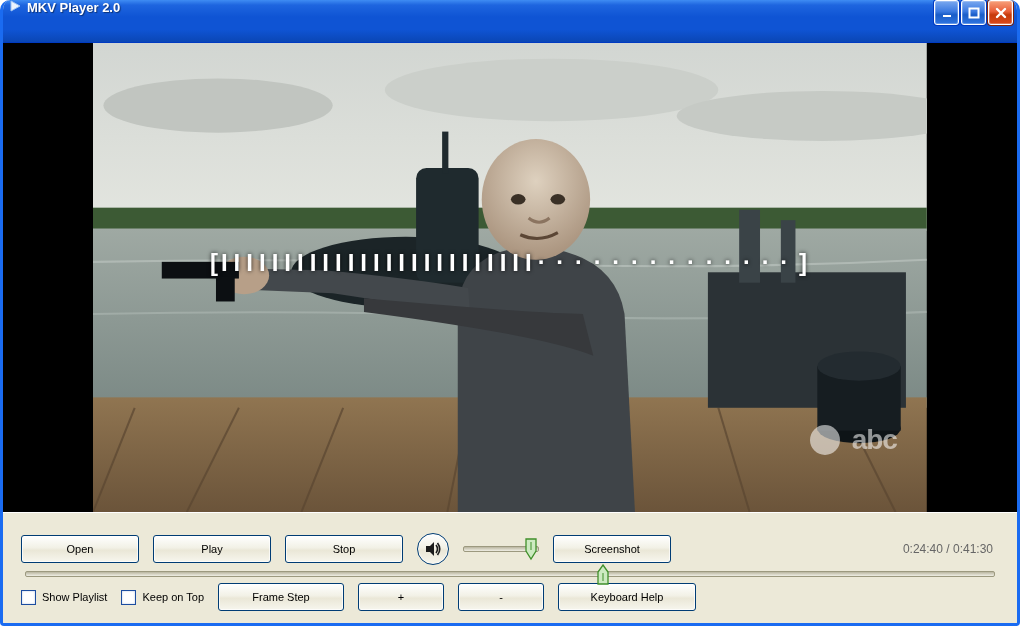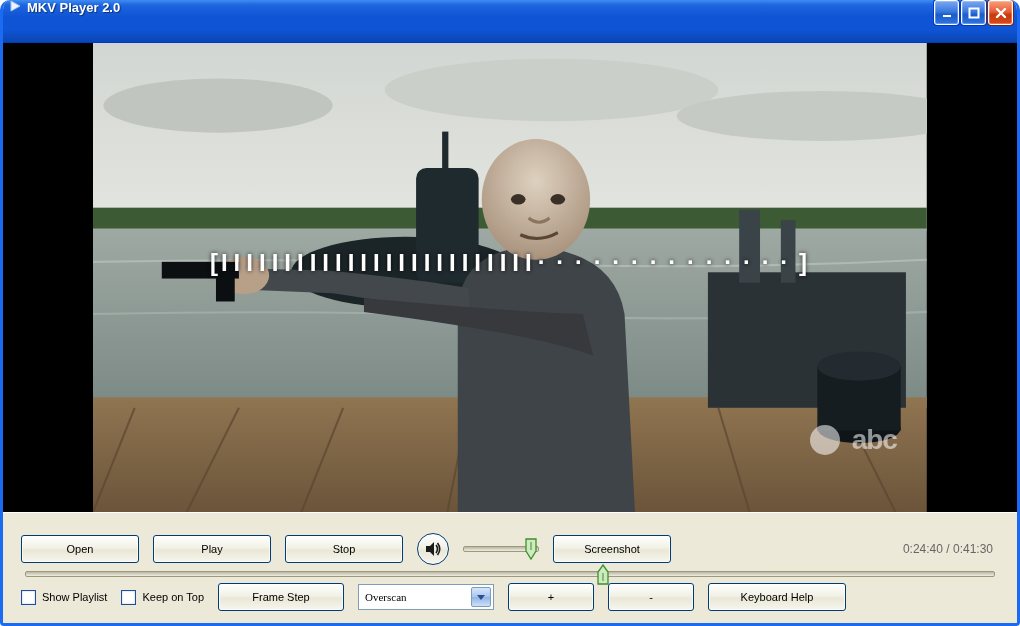--- a/index.html
+++ b/index.html
@@ -406,28 +406,20 @@
 
       <label class="checkbox">
         <span class="cb-box"></span>
         <span>Keep on Top</span>
       </label>
 
       <div class="xp-btn" style="min-width:100px">
           <span>Frame Step</span>
         </div>
 
-      <div class="xp-select">
-        <span>Overscan</span>
-        <span class="dd">
-          <svg width="10" height="10" viewBox="0 0 10 10">
-              <polygon points="1,3 9,3 5,8" fill="#2b4f8e"></polygon>
-            </svg>
-        </span>
-      </div>
 
       <div class="xp-btn small">
           <span>+</span>
         </div>
       <div class="xp-btn small">
           <span>-</span>
         </div>
 
       <div class="xp-btn" style="min-width:112px">
           <span>Keyboard Help</span>

